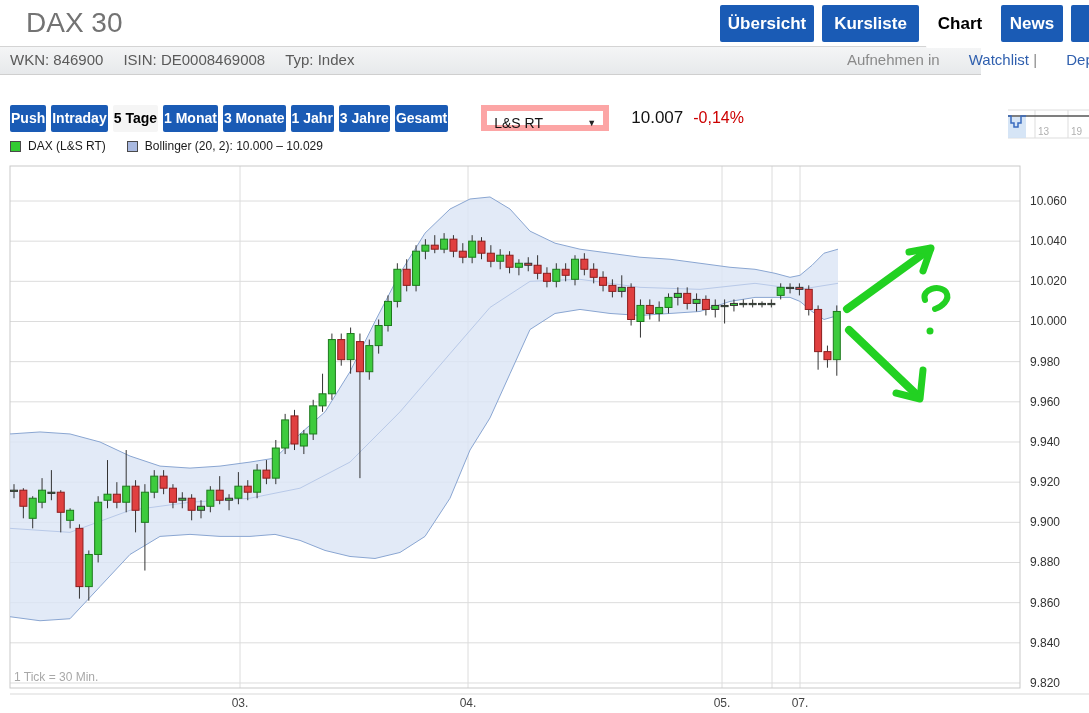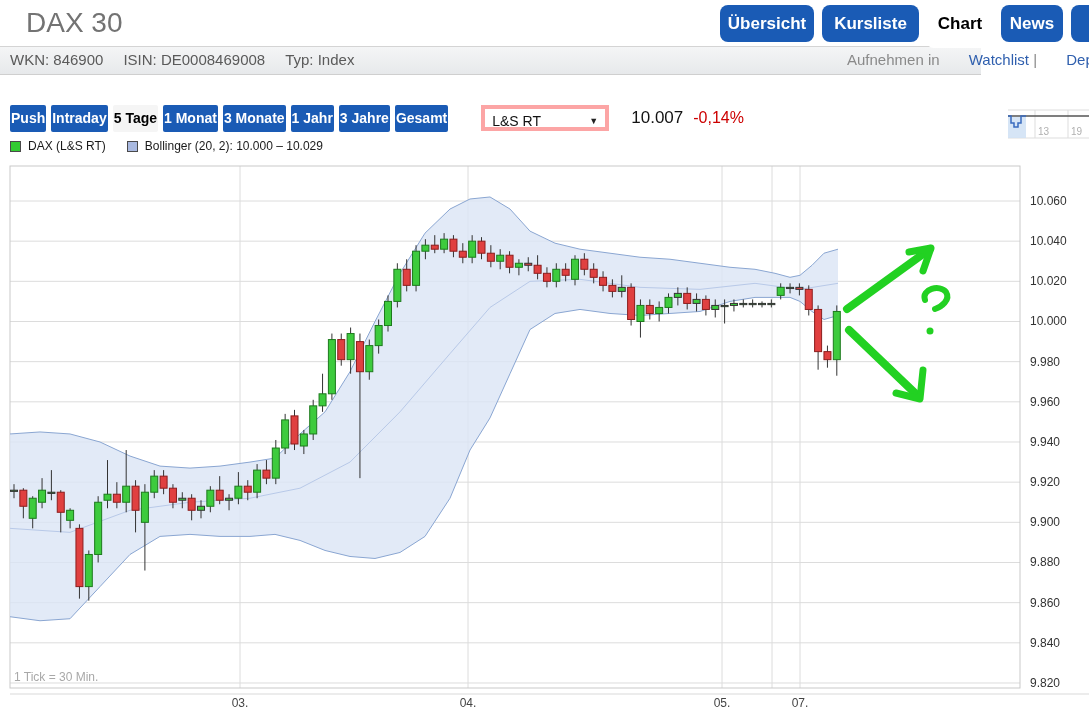--- a/index.html
+++ b/index.html
@@ -3,37 +3,37 @@
 <meta charset="utf-8">
 <style>
   * { margin:0; padding:0; box-sizing:border-box; }
   html,body { width:1089px; height:713px; overflow:hidden; background:#fff;
     font-family:"Liberation Sans", sans-serif; position:relative; }
   #chart-svg { position:absolute; left:0; top:0; z-index:1; }
   .layer { position:absolute; z-index:2; }
   
   #page-title { position:absolute; top:7px; left:10px; font-size:28px; font-weight:400; color:#737373; z-index:2;margin-left:16px; }
   .tab { position:absolute; top:5px; height:37px; line-height:37px; text-align:center;
-    background:#1a5bb5; color:#fff; font-size:17px; font-weight:bold; border-radius:8px; cursor:pointer; z-index:2;}
+    background:#1a5bb5; color:#fff; font-size:17px; font-weight:bold; border-radius:2px; cursor:pointer; z-index:2;}
   .tab.active { background:#fff; color:#000; height:43px; z-index:4; }
   
   #subbar { position:absolute; top:46px; left:0; width:981px; height:29px;
     background:linear-gradient(#f4f5f6,#e7e9eb); border-top:1px solid #d4d4d4; border-bottom:1px solid #cfcfcf;
     z-index:3; }
   #meta { position:absolute; left:10px; top:4px; font-size:15px; color:#5a5a5a; }
   #meta span { margin-right:20px; }
   #actions { position:absolute; left:847px; top:4px; font-size:15px; color:#8a8a8a; white-space:nowrap; }
   #actions a { color:#2f5fae; text-decoration:none; cursor:pointer;margin-left:25px; }
   
   #toolbar { position:absolute; top:104px; left:10px; height:28px; display:flex; align-items:center; z-index:2; }
   .range-btn { height:27px; line-height:27px; padding:0 1px; margin-right:5px; background:#1a5bb5;
     color:#fff; font-size:14px; font-weight:bold; border-radius:2px; cursor:pointer; white-space:nowrap; }
   .range-btn.active { background:#f5f5f5; color:#000; }
   #feed-select { position:relative; width:128px; height:26px; margin-left:28px; background:#fff;
-    border:4px solid #fca5a5; font-size:14px; color:#111; line-height:24px; padding-left:7px; cursor:pointer; }
+    border:6px solid #fca5a5; font-size:14px; color:#111; line-height:24px; padding-left:7px; cursor:pointer; }
   #feed-caret { position:absolute; right:7px; top:0; font-size:9px; color:#222; }
   #price { margin-left:22px; font-size:17px; color:#131313; }
   #change { margin-left:10px; font-size:16px; }
   
   #legend { position:absolute; top:139px; left:10px; display:flex; gap:21px; font-size:12px; color:#1a1a1a; z-index:2; }
   .legend-item { display:flex; align-items:center; }
   .swatch { width:11px; height:11px; border:1px solid #4a4a4a; margin-right:7px; display:inline-block; }
   
   #mini-nav { position:absolute; left:1008px; top:102px; z-index:2; cursor:pointer; }
 </style>

